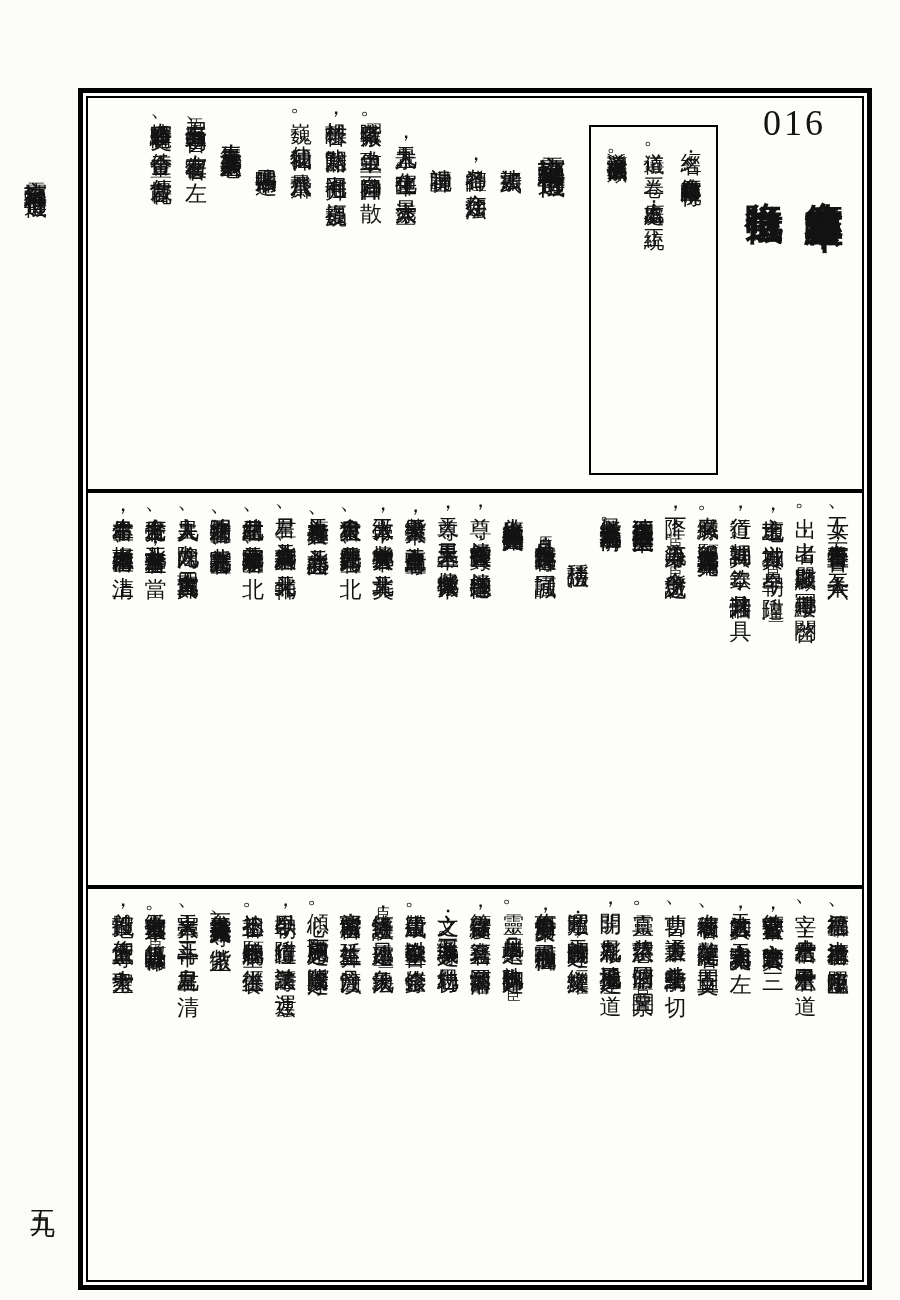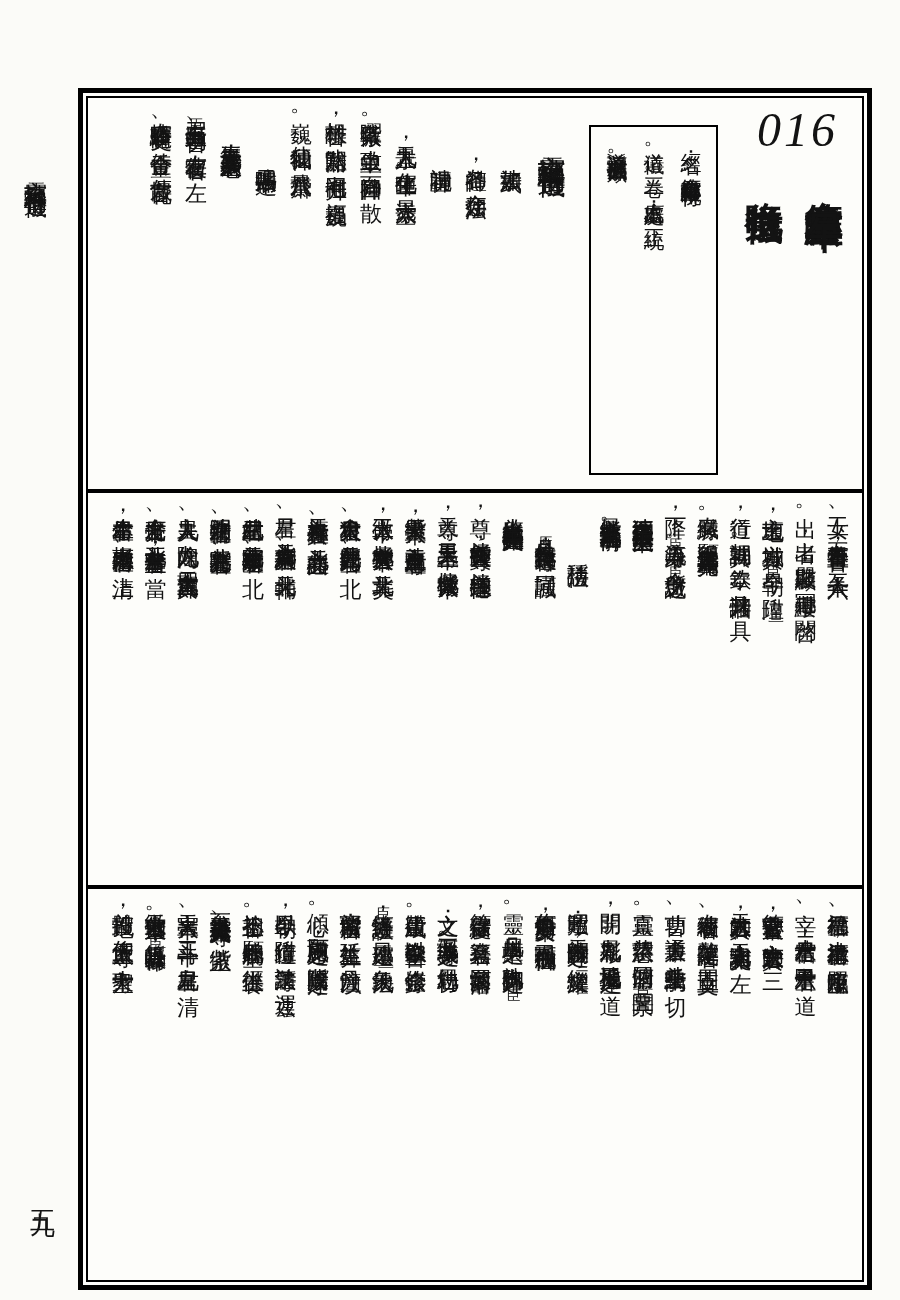--- a/index.html
+++ b/index.html
@@ -22,22 +22,22 @@
     padding:7px 8px; box-sizing:border-box;
   }
   .register + .register{ border-top:4px solid #000; }
   .vflow{
     writing-mode:vertical-rl; text-orientation:mixed;
     height:100%; width:100%;
   }
   .listwrap{ display:contents; }
   
   .pagenum{
-    position:absolute; top:4px; right:24px;
-    writing-mode:horizontal-tb; font-size:48px; letter-spacing:3px;font-style:italic;
+    position:absolute; top:4px; right:36px;
+    writing-mode:horizontal-tb; font-size:36px; letter-spacing:3px;
   }
   
   .title-line{
     font-size:38px; line-height:60px; font-weight:700;
     letter-spacing:2px; padding-top:66px; white-space:nowrap;
   }
   
   .meta-box{
     height:350px; margin:20px 16px 0 16px; padding:10px 7px;
     border:2px solid #000; box-sizing:border-box; background:#fdfdfa;

